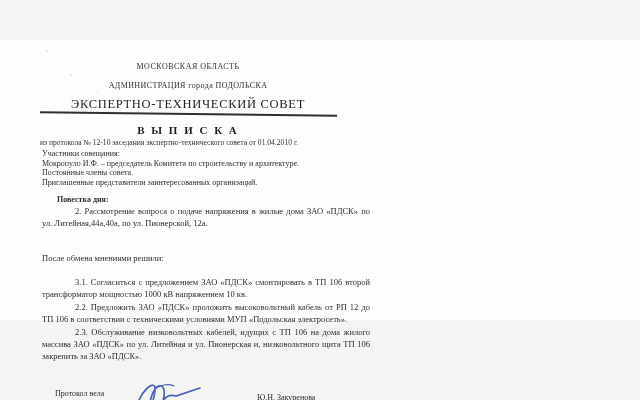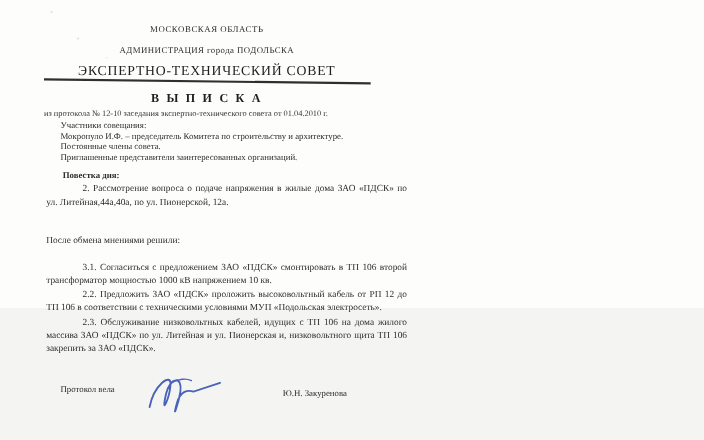--- a/index.html
+++ b/index.html
@@ -7,20 +7,21 @@
     width:640px;height:400px;
     background:#f4f4f2;
     font-family:"Liberation Serif", serif;
     overflow:hidden;
   }
   .page{
     position:relative;
     width:640px;height:280px;
     background:#fdfdfc;
     color:#262626;
+    margin-top:40px;
   }
   .header-block{
     position:absolute;left:40px;top:22px;width:296px;
     text-align:center;
   }
   .h-region{font-size:8px;letter-spacing:0.5px;color:#2e2e2e;}
   .h-admin{font-size:8px;letter-spacing:0.4px;margin-top:10px;color:#2e2e2e;}
   .h-council{font-size:12.5px;letter-spacing:0.7px;margin-top:7px;color:#1f1f1f;}
   .header-rule{
     position:absolute;left:40px;top:73px;width:297px;height:2px;
@@ -28,21 +29,21 @@
   }
   .doc-title{
     position:absolute;left:40px;top:84px;width:296px;
     text-align:center;font-size:11px;font-weight:600;letter-spacing:2px;color:#1f1f1f;
   }
   .doc-subtitle{
     position:absolute;left:40px;top:98px;width:312px;
     text-align:left;font-size:7.6px;color:#333;
   }
   .participants{
-    position:absolute;left:55px;top:109px;width:332px;
+    position:absolute;left:42px;top:109px;width:332px;
     font-size:8px;line-height:9.7px;color:#2c2c2c;
   }
   .agenda-heading{
     position:absolute;left:57px;top:155px;font-size:8px;color:#2c2c2c;font-weight:bold;
   }
   .para{
     position:absolute;left:42px;width:328px;
     font-size:8.5px;line-height:12px;color:#2c2c2c;
     text-align:justify;text-indent:33px;
   }

